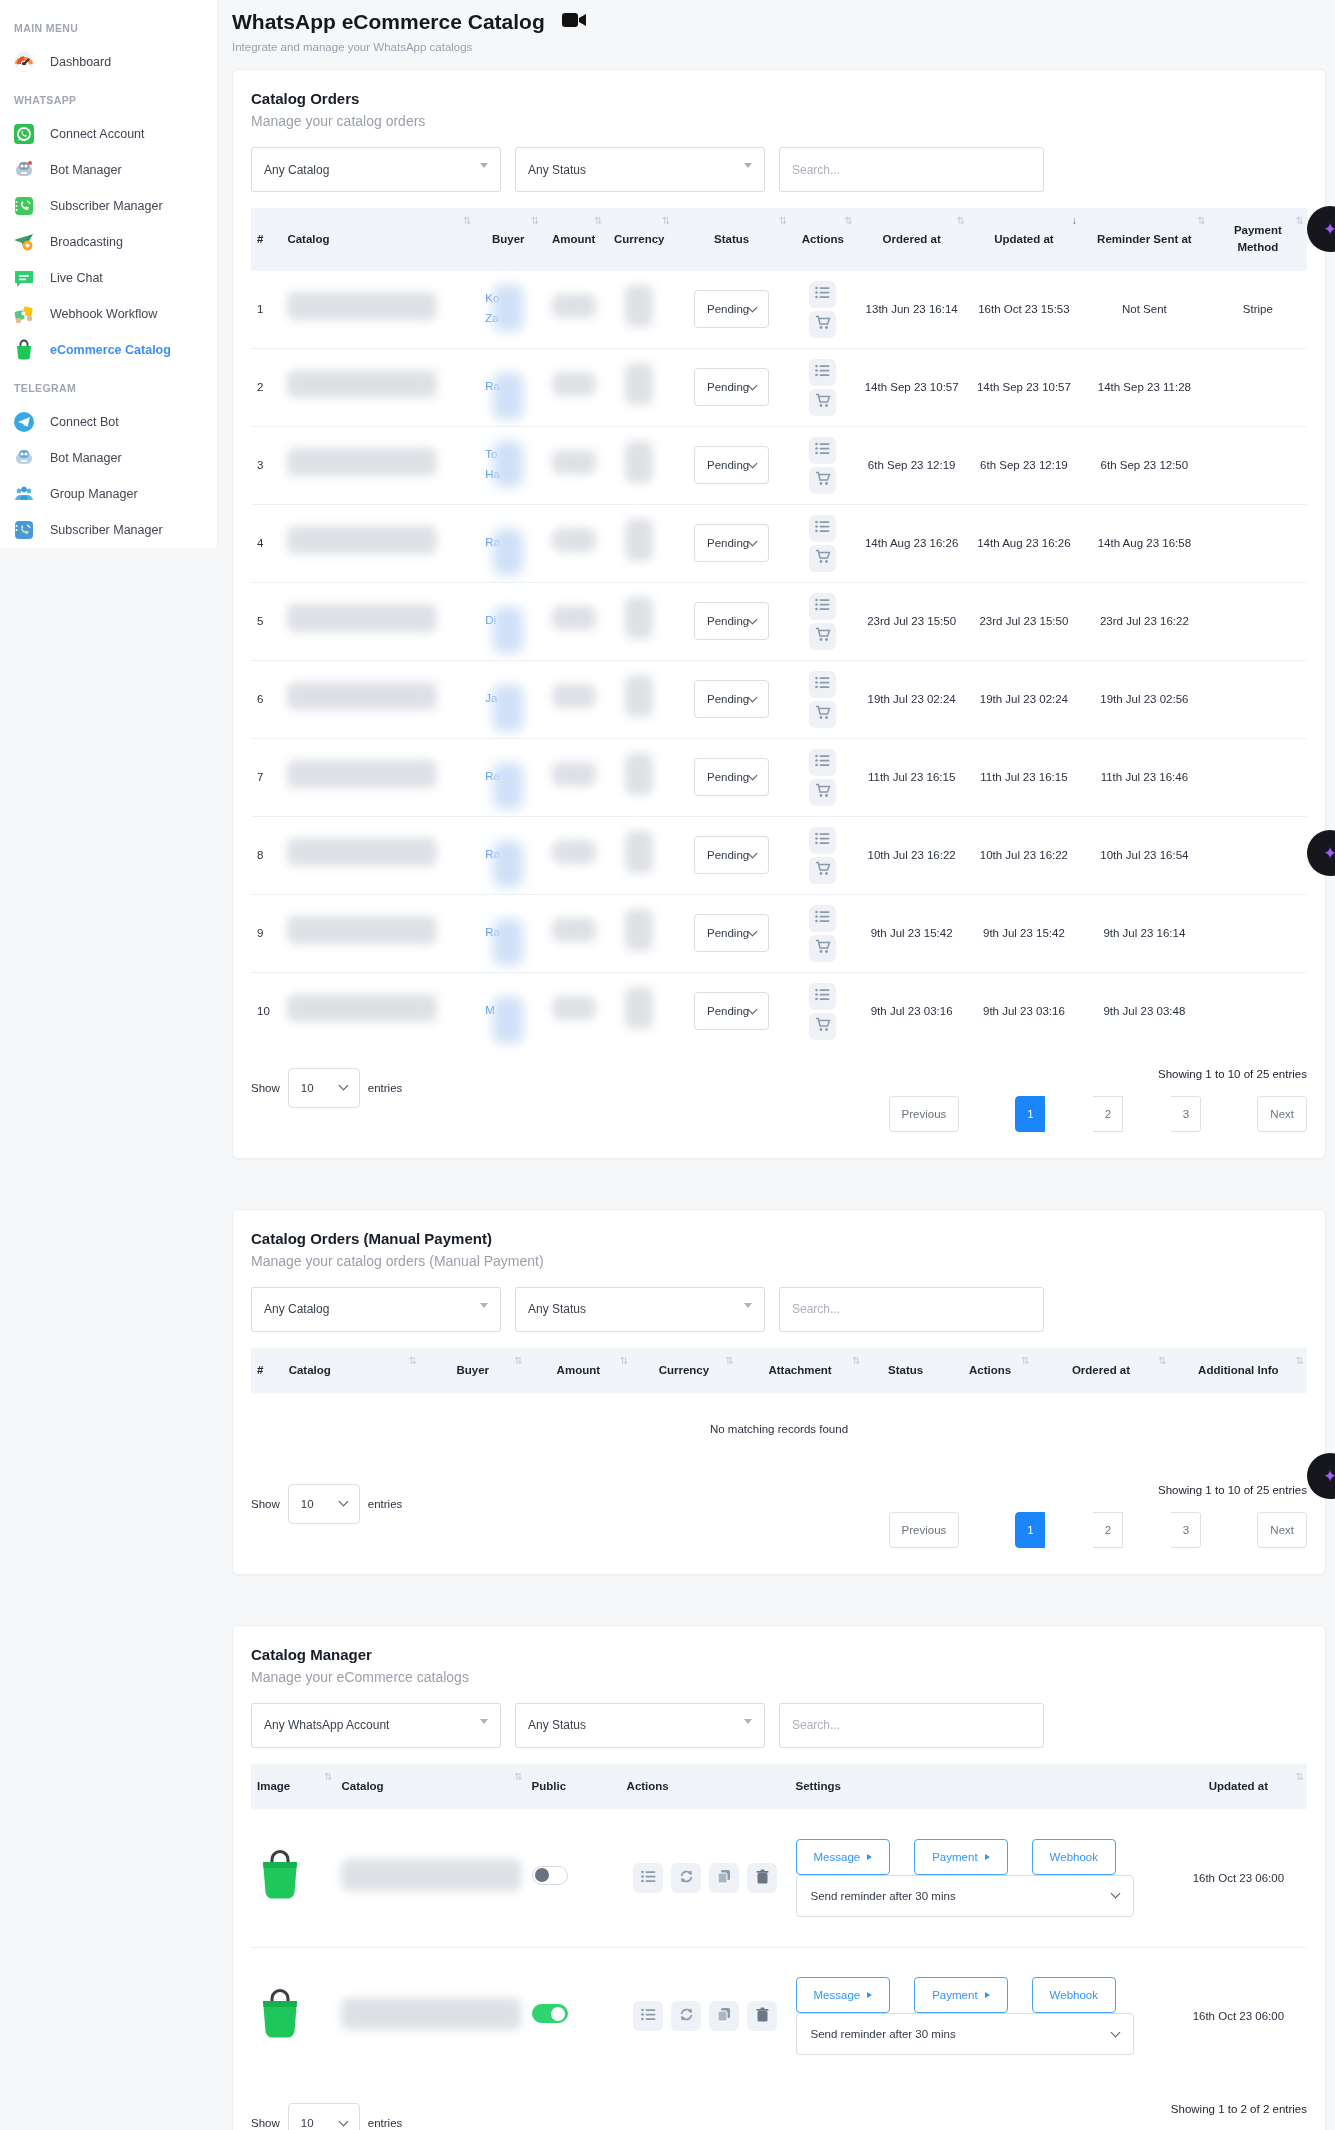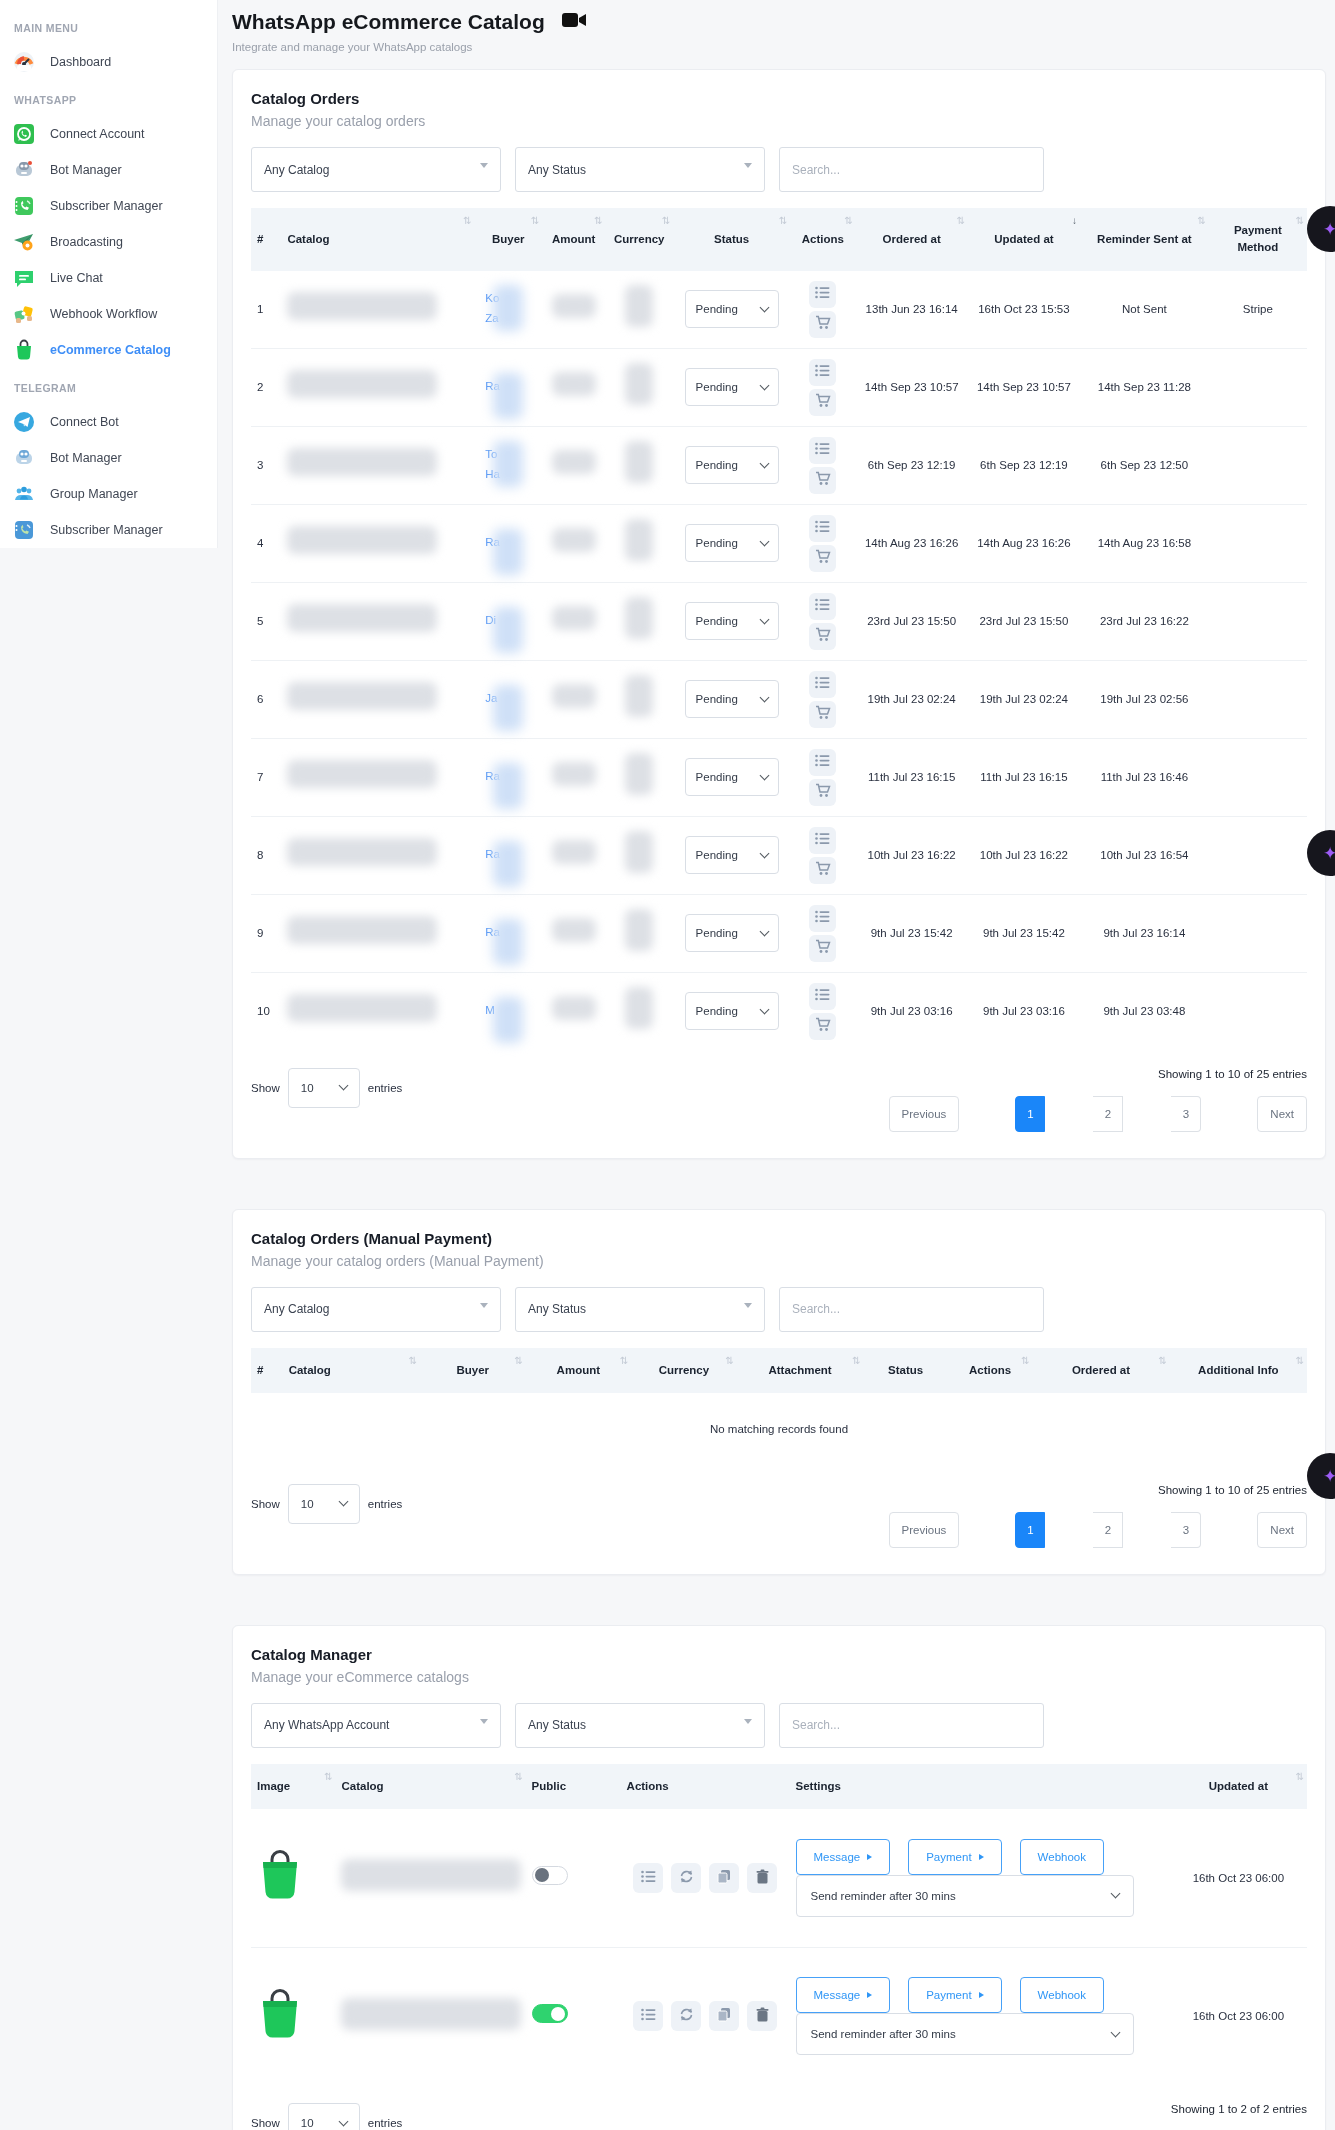--- a/index.html
+++ b/index.html
@@ -75,22 +75,22 @@
   .blob { background:#dde0e5; filter:blur(5px); border-radius:8px; display:inline-block; }
   .blob.catalog { width:150px; height:28px; }
   .blob.amount  { width:44px;  height:24px; }
   .blob.currency{ width:28px;  height:42px; }
   .buyer-wrap { position:relative; width:46px; margin:0 auto; text-align:left; }
   .buyer-txt { color:#4a90f4; font-size:11.5px; line-height:1.7; word-spacing:40px; }
   .buyer-blob { position:absolute; left:8px; top:-4px; width:30px; height:46px;
     background:#cfe0f7; filter:blur(6px); border-radius:8px; }
   
   .status-select {
-    width:94px; height:38px; border:1px solid #d9dee5; border-radius:4px;
-    display:inline-flex; align-items:center; justify-content:space-between;
+    width:75px; height:38px; border:1px solid #d9dee5; border-radius:4px;
+    display:inline-flex; align-items:center; justify-content:center;
     padding:0 10px; background:#fff; font-size:11.5px; color:#333b48; cursor:pointer;
   }
   .chev { width:7px; height:7px; border-right:1.6px solid #52595f; border-bottom:1.6px solid #52595f;
     transform:rotate(45deg); margin-top:-4px; }
   
   .icon-btn {
     width:27px; height:27px; border:none; border-radius:6px; background:#eef2f7;
     display:flex; align-items:center; justify-content:center; cursor:pointer; padding:0;
   }
   .actions-stack { display:flex; flex-direction:column; gap:3px; align-items:center; }
@@ -120,21 +120,21 @@
   .empty-row td { height:56px; color:#2a3140; }
   
   .tbl.mgr tbody td { height:138px; }
   .toggle { width:36px; height:19px; border-radius:10px; border:1px solid #d4d9e0;
     background:#fff; position:relative; display:inline-block; cursor:pointer; }
   .toggle .knob { position:absolute; top:1.5px; left:2px; width:14px; height:14px;
     border-radius:50%; background:#69727e; }
   .toggle.on { background:#2fd36f; border-color:#2fd36f; }
   .toggle.on .knob { left:auto; right:2px; background:#fff; }
   .settings-cell { text-align:left; }
-  .settings-btns { display:flex; gap:18px; }
+  .settings-btns { display:flex; gap:24px; }
   .btn-outline {
     height:36px; padding:0 17px; background:#fff; border:1px solid #46a1f8; border-radius:4px;
     color:#2f96f6; font-size:11.5px; cursor:pointer; display:inline-flex; align-items:center; gap:7px;
     font-family:"Liberation Sans",sans-serif;
   }
   .caret-r { width:0; height:0; border-top:3.5px solid transparent; border-bottom:3.5px solid transparent;
     border-left:5px solid #2f96f6; display:inline-block; }
   .reminder-select {
     width:338px; height:42px; border:1px solid #d9dee5; border-radius:4px;
     display:flex; align-items:center; justify-content:space-between; padding:0 14px;

